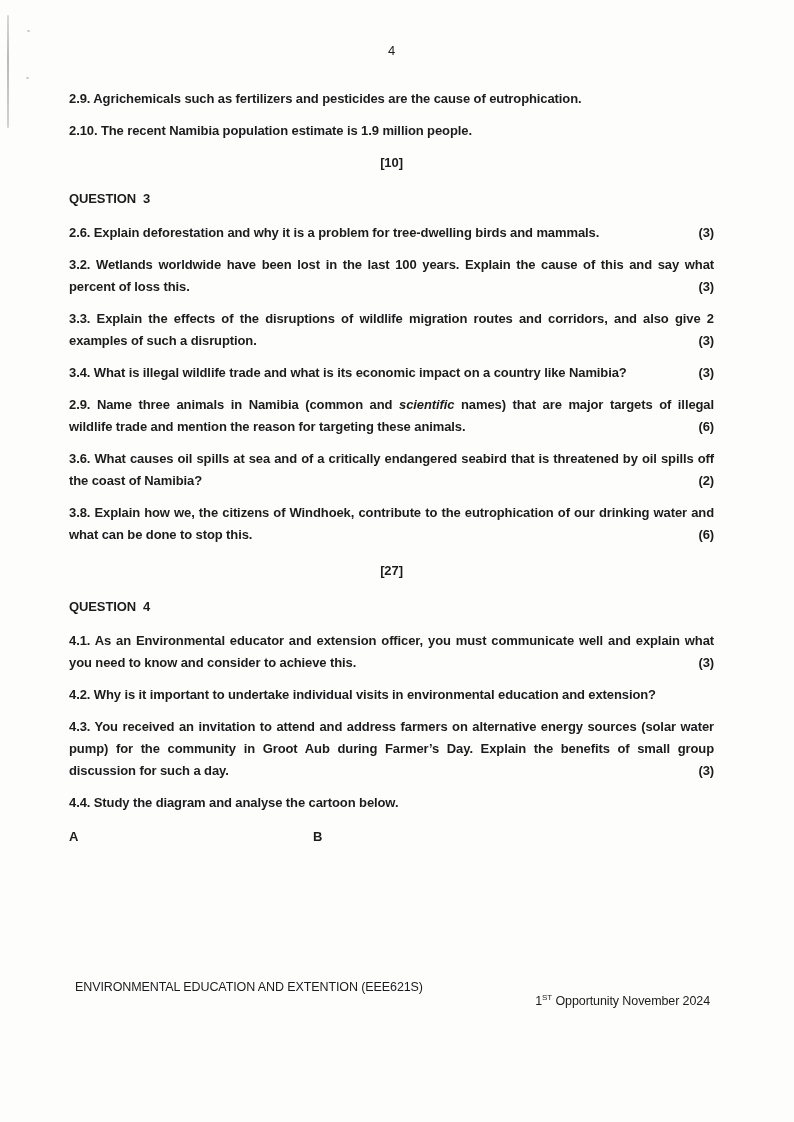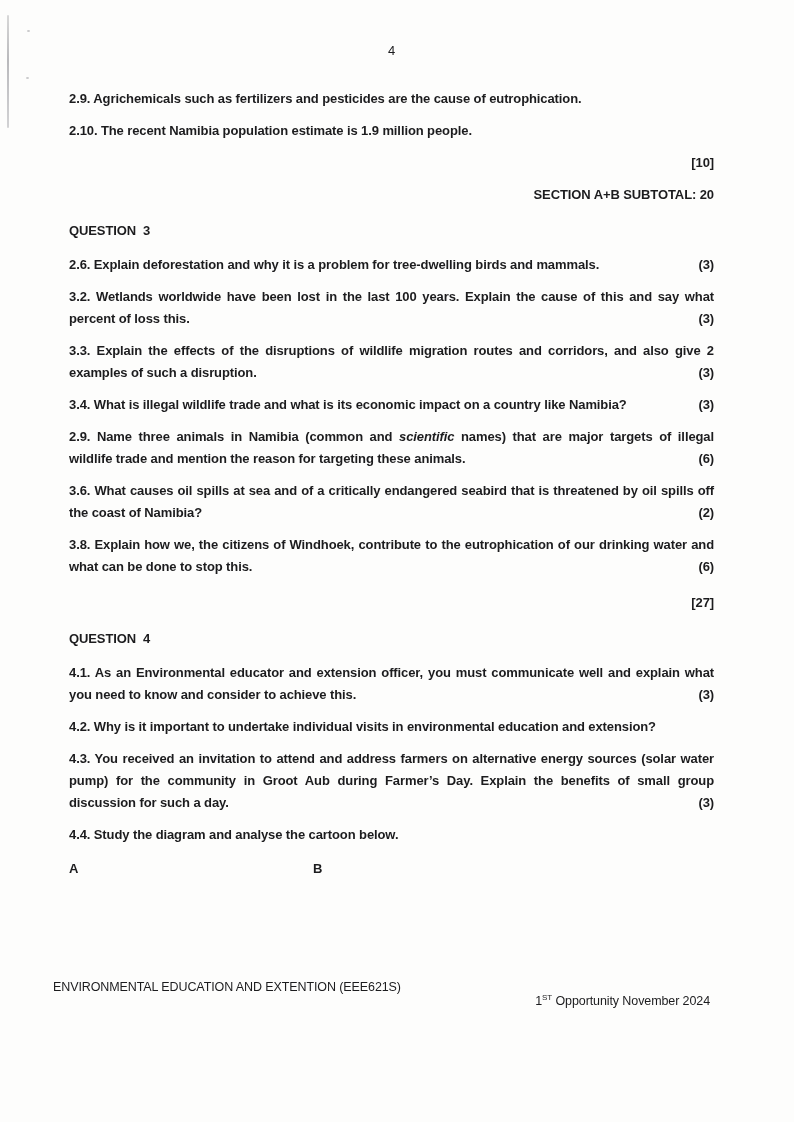--- a/index.html
+++ b/index.html
@@ -21,29 +21,29 @@
   .speck-1 { left: 27px; top: 30px; }
   .speck-2 { left: 26px; top: 77px; }
 
   .content {
     position: absolute; left: 69px; top: 40px; width: 645px;
     font-size: 13px; line-height: 22px; letter-spacing: -0.1px;
   }
   .pagenum { text-align: center; margin: 0 0 26px 0; }
   p.item { position: relative; margin: 0 0 10px 0; text-align: justify; font-weight: bold; }
   p.item .marks { position: absolute; right: 0; bottom: 0; }
-  .right-bold { text-align: right; font-weight: bold; margin: 0 0 10px 0; }
+  .right-bold { text-align: center; font-weight: bold; margin: 0 0 10px 0; }
   .total { margin-top: 14px; }
   .heading { font-weight: bold; white-space: pre-wrap; margin: 14px 0 12px 0; }
   .ital { font-style: italic; }
   .fig-labels { position: relative; height: 22px; font-weight: bold; margin-top: 12px; }
   .fig-label-b { position: absolute; left: 244px; top: 0; }
 
   .footer-left {
-    position: absolute; left: 53px; top: 980px;
+    position: absolute; left: 75px; top: 980px;
     font-size: 12.5px; letter-spacing: -0.1px;
   }
   .footer-right {
     position: absolute; right: 84px; top: 994px;
     font-size: 12.5px; letter-spacing: -0.1px; 
   }
   .footer-right sup { font-size: 8px; line-height: 0; }
 </style>
 </head>
 <body>
@@ -57,21 +57,20 @@
   <p class="pagenum">4</p>
 
   <p class="item">
     <span>2.9. Agrichemicals such as fertilizers and pesticides are the cause of eutrophication.</span>
   </p>
   <p class="item">
     <span>2.10. The recent Namibia population estimate is 1.9 million people.</span>
   </p>
 
   <p class="right-bold">[10]</p>
-  <p class="right-bold">SECTION A+B SUBTOTAL: 20</p>
 
   <p class="heading">QUESTION  3</p>
 
   <p class="item">
     <span>2.6. Explain deforestation and why it is a problem for tree-dwelling birds and mammals.</span>
     <span class="marks">(3)</span>
   </p>
   <p class="item">
     <span>3.2. Wetlands worldwide have been lost in the last 100 years. Explain the cause of this and say what percent of loss this.</span>
     <span class="marks">(3)</span>

